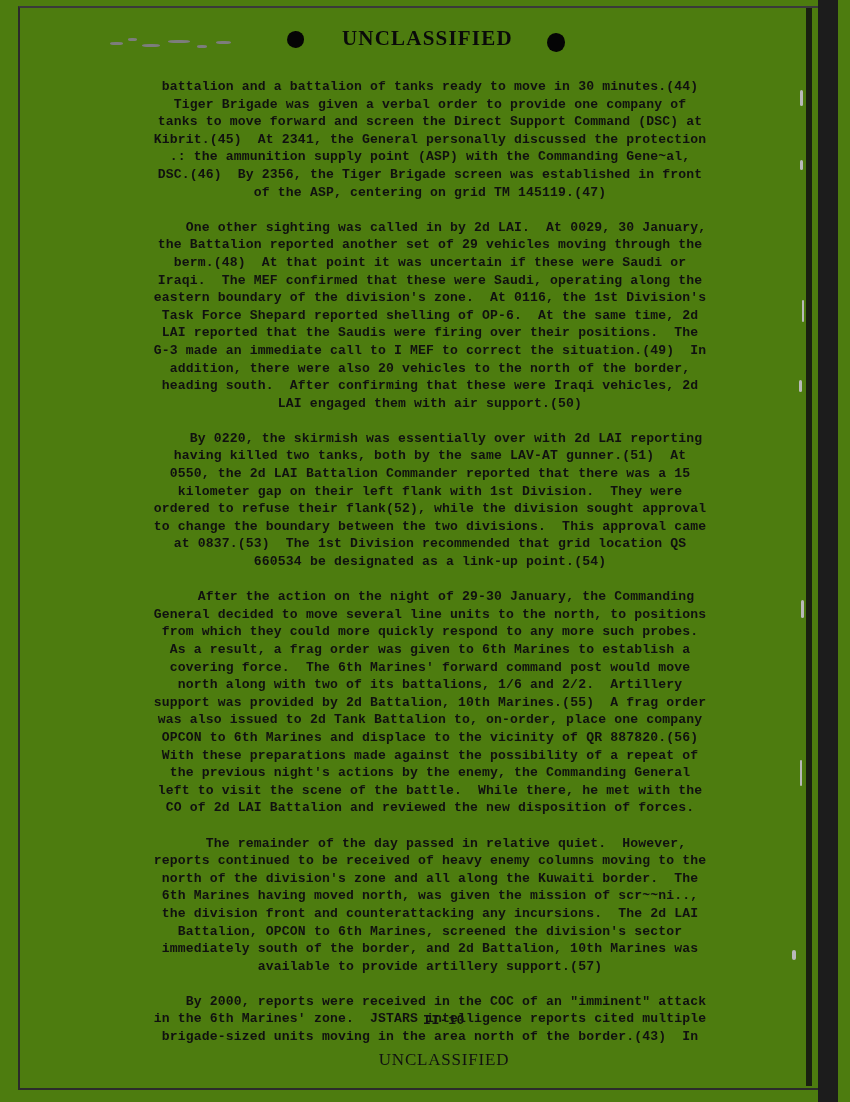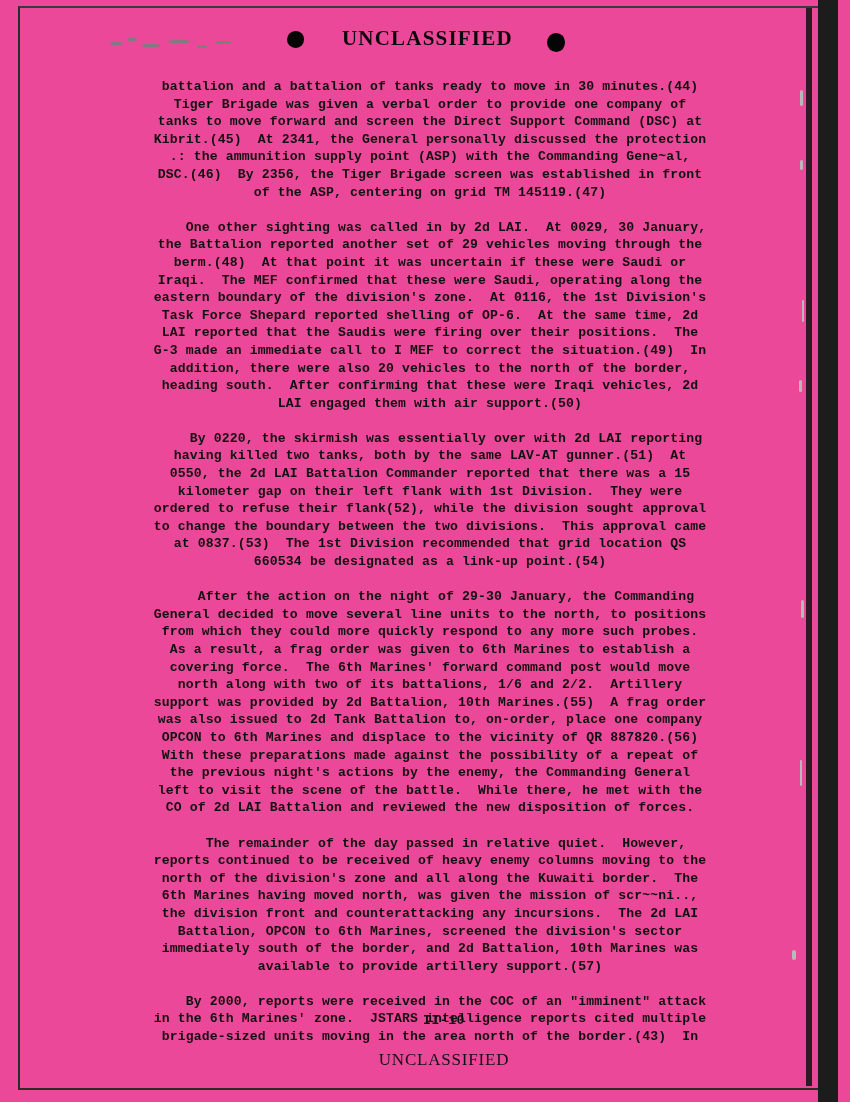--- a/index.html
+++ b/index.html
@@ -7,21 +7,21 @@
     padding: 0;
     background: #8a8a8a;
   }
   body {
     font-family: "Liberation Sans", sans-serif;
   }
   .page {
     position: relative;
     width: 850px;
     height: 1102px;
-    background: #ec4899;
+    background: #4d7c0f;
     overflow: hidden;
   }
   
   .scan-frame {
     position: absolute;
     left: 18px;
     top: 6px;
     width: 812px;
     height: 1084px;
     border-left: 2px solid #2b2b2b;

